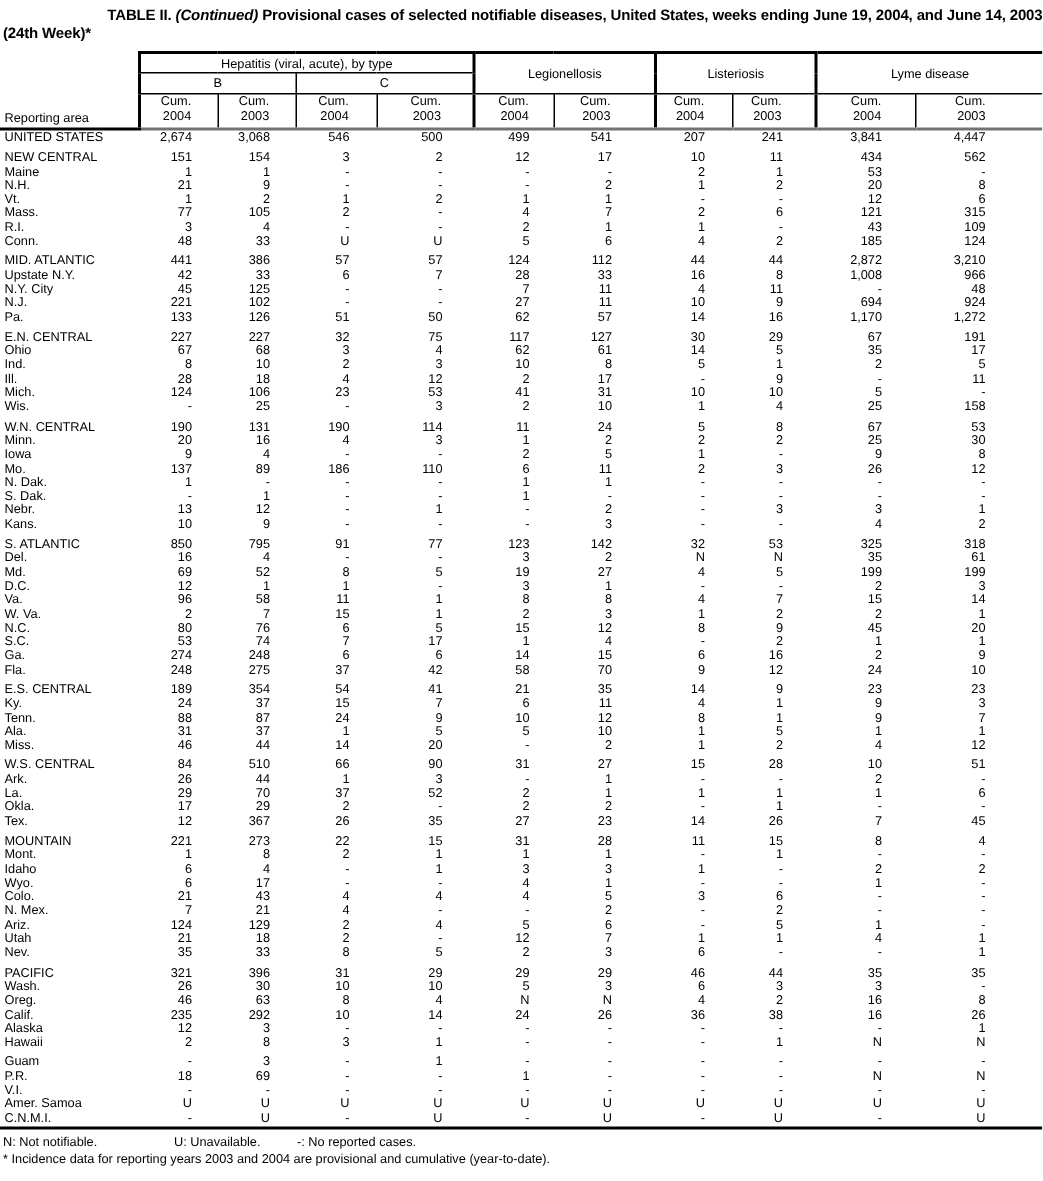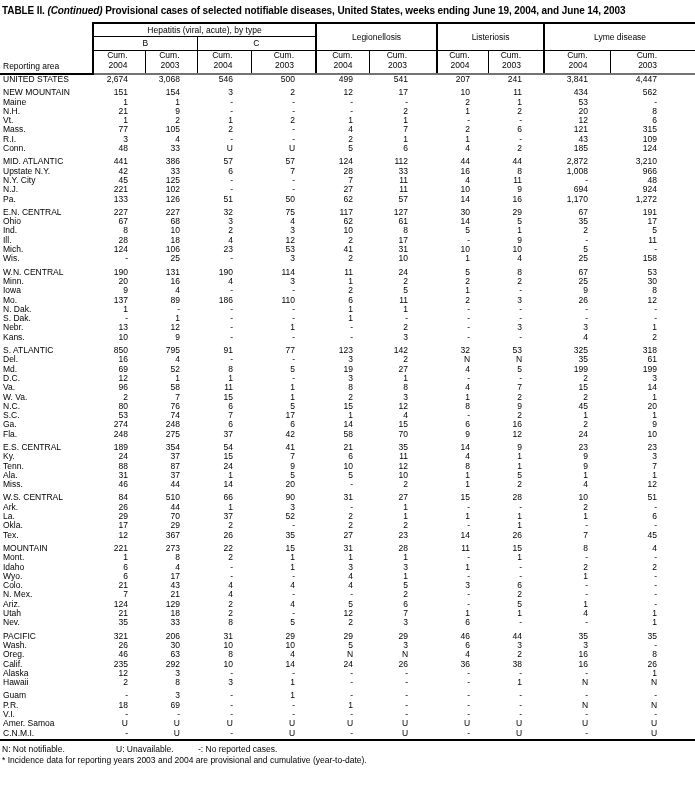--- a/index.html
+++ b/index.html
@@ -3,21 +3,21 @@
 <meta charset="utf-8">
 <style>
   html,body { margin:0; padding:0; background:#fff; }
   .page {
     width:695px; height:787px; box-sizing:border-box;
     background:#fff; color:#000;
     font-family:"Liberation Sans", sans-serif;
     padding-top:5px; overflow:hidden;
   }
   .title-block { margin:0 0 5px 2px; font-weight:bold; font-size:10px; line-height:12px; letter-spacing:-0.1px; }
-  .title-line1 { white-space:nowrap; }
+  .title-line1 { white-space:nowrap;text-align:right; }
   .it { font-style:italic; }
 
   table.nnd { border-collapse:collapse; table-layout:fixed; width:695px; }
   th, td { padding:0; font-weight:normal; }
   thead th { font-size:8.5px; line-height:10px; }
 
   .h-area { text-align:left; vertical-align:bottom; padding:0 0 2px 3px; border-bottom:2px solid #000; }
   .h-hep  { text-align:center; border-top:2px solid #000; border-bottom:1px solid #000;
             border-left:2px solid #000; border-right:2px solid #000; padding:1px 0; }
   .h-grp  { text-align:center; vertical-align:middle; border-top:2px solid #000;
@@ -48,20 +48,21 @@
   .fn-n { width:114px; }
   .fn-u { width:82px; }
 </style>
 </head>
 <body>
 
 <div class="page">
 
   <div class="title-block">
     <div class="title-line1"><span>TABLE II.</span> <span class="it">(Continued)</span> <span>Provisional cases of selected notifiable diseases, United States, weeks ending June 19, 2004, and June 14, 2003</span></div>
+    <div class="title-line2">(24th Week)*</div>
   </div>
 
   <table class="nnd">
     <colgroup>
       <col style="width:93px">
         <col style="width:52px">
         <col style="width:52px">
       <col style="width:54px">
         <col style="width:65px">
         <col style="width:53px">
@@ -137,21 +138,21 @@
           <td class="num c5">541</td>
           <td class="num c6">207</td>
           <td class="num c7">241</td>
           <td class="num c8">3,841</td>
           <td class="num c9">4,447</td>
         </tr>
         <tr class="spacer">
           <td colspan="11"></td>
         </tr>
         <tr>
-          <td class="area">NEW MOUNTAIN</td>
+          <td class="area">NEW CENTRAL</td>
           <td class="num c0">151</td>
           <td class="num c1">154</td>
           <td class="num c2">3</td>
           <td class="num c3">2</td>
           <td class="num c4">12</td>
           <td class="num c5">17</td>
           <td class="num c6">10</td>
           <td class="num c7">11</td>
           <td class="num c8">434</td>
           <td class="num c9">562</td>
@@ -878,21 +879,21 @@
           <td class="num c7">-</td>
           <td class="num c8">-</td>
           <td class="num c9">1</td>
         </tr>
         <tr class="spacer">
           <td colspan="11"></td>
         </tr>
         <tr>
           <td class="area">PACIFIC</td>
           <td class="num c0">321</td>
-          <td class="num c1">206</td>
+          <td class="num c1">396</td>
           <td class="num c2">31</td>
           <td class="num c3">29</td>
           <td class="num c4">29</td>
           <td class="num c5">29</td>
           <td class="num c6">46</td>
           <td class="num c7">44</td>
           <td class="num c8">35</td>
           <td class="num c9">35</td>
         </tr>
         <tr>

